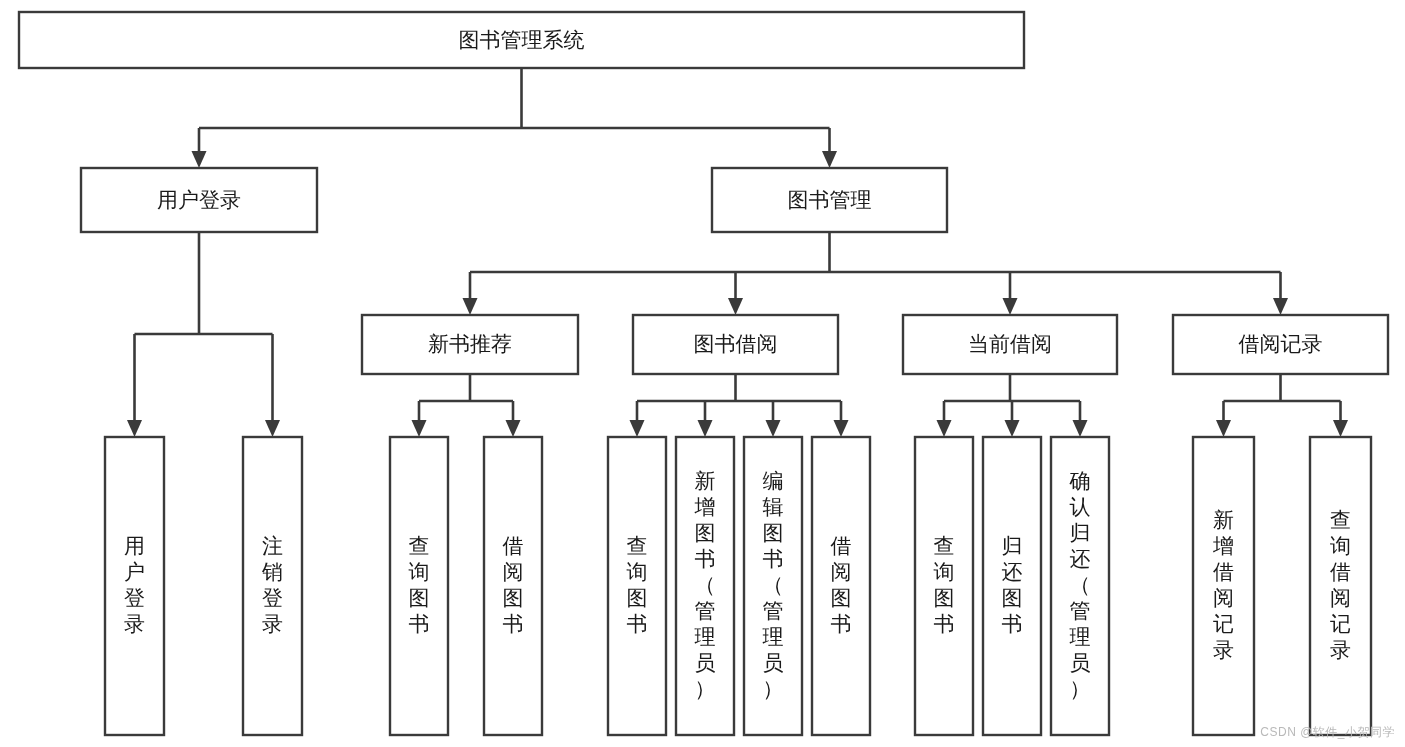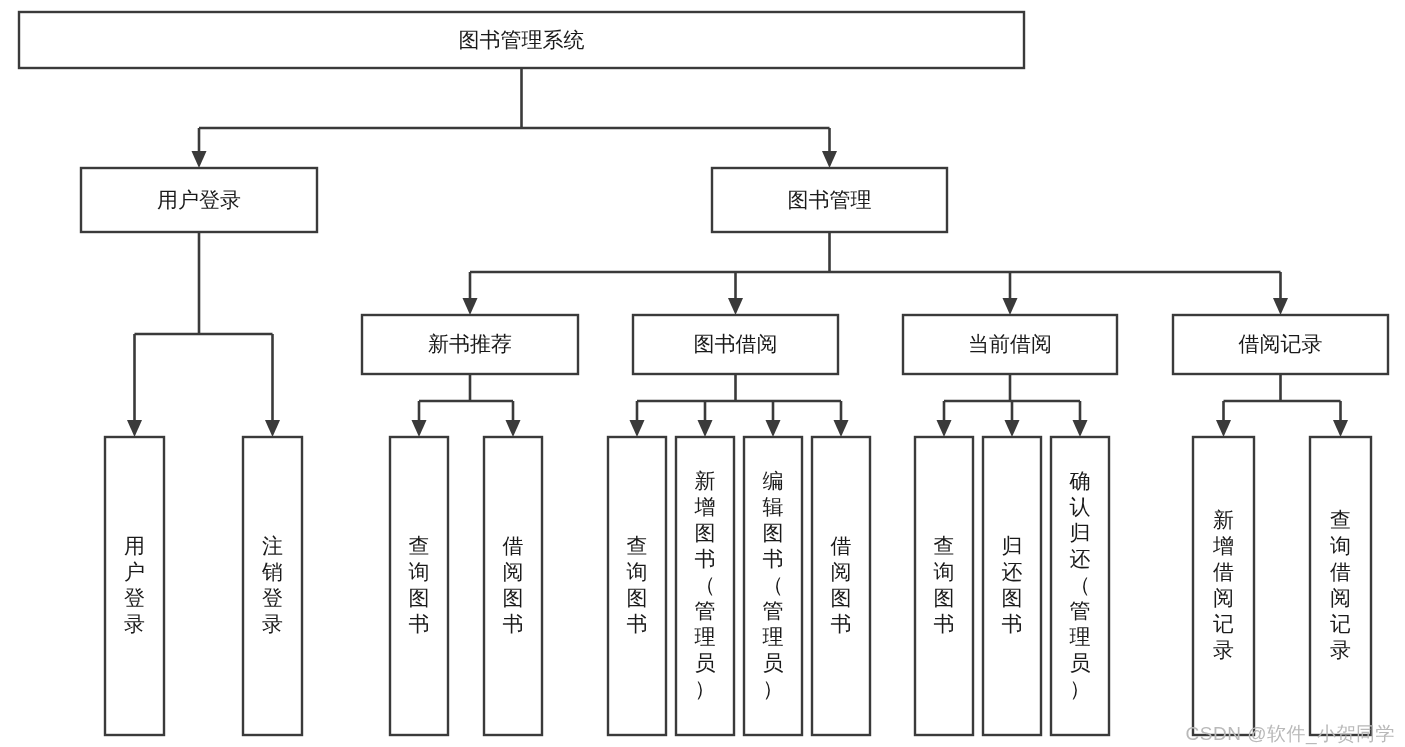--- a/index.html
+++ b/index.html
@@ -51,23 +51,23 @@
   }
   .node-label-v {
     font-family: "Liberation Sans", "DejaVu Sans", sans-serif;
     font-size: 21px;
     fill: #1a1a1a;
     text-anchor: middle;
   }
   .watermark {
     position: absolute;
     right: 10px;
-    bottom: 0;
-    font-family: "Liberation Sans", "DejaVu Sans", sans-serif;
-    font-size: 19px;
+    bottom: 6px;
+    font-family: "Liberation Sans", "DejaVu Sans", sans-serif;
+    font-size: 12px;
     color: #b9b9b9;
     white-space: nowrap;
     letter-spacing: 0.5px;
   }
 </style>
 </head>
 <body>
 
 <div id="diagram-root">
   <svg id="flow" viewBox="0 0 1405 747">

